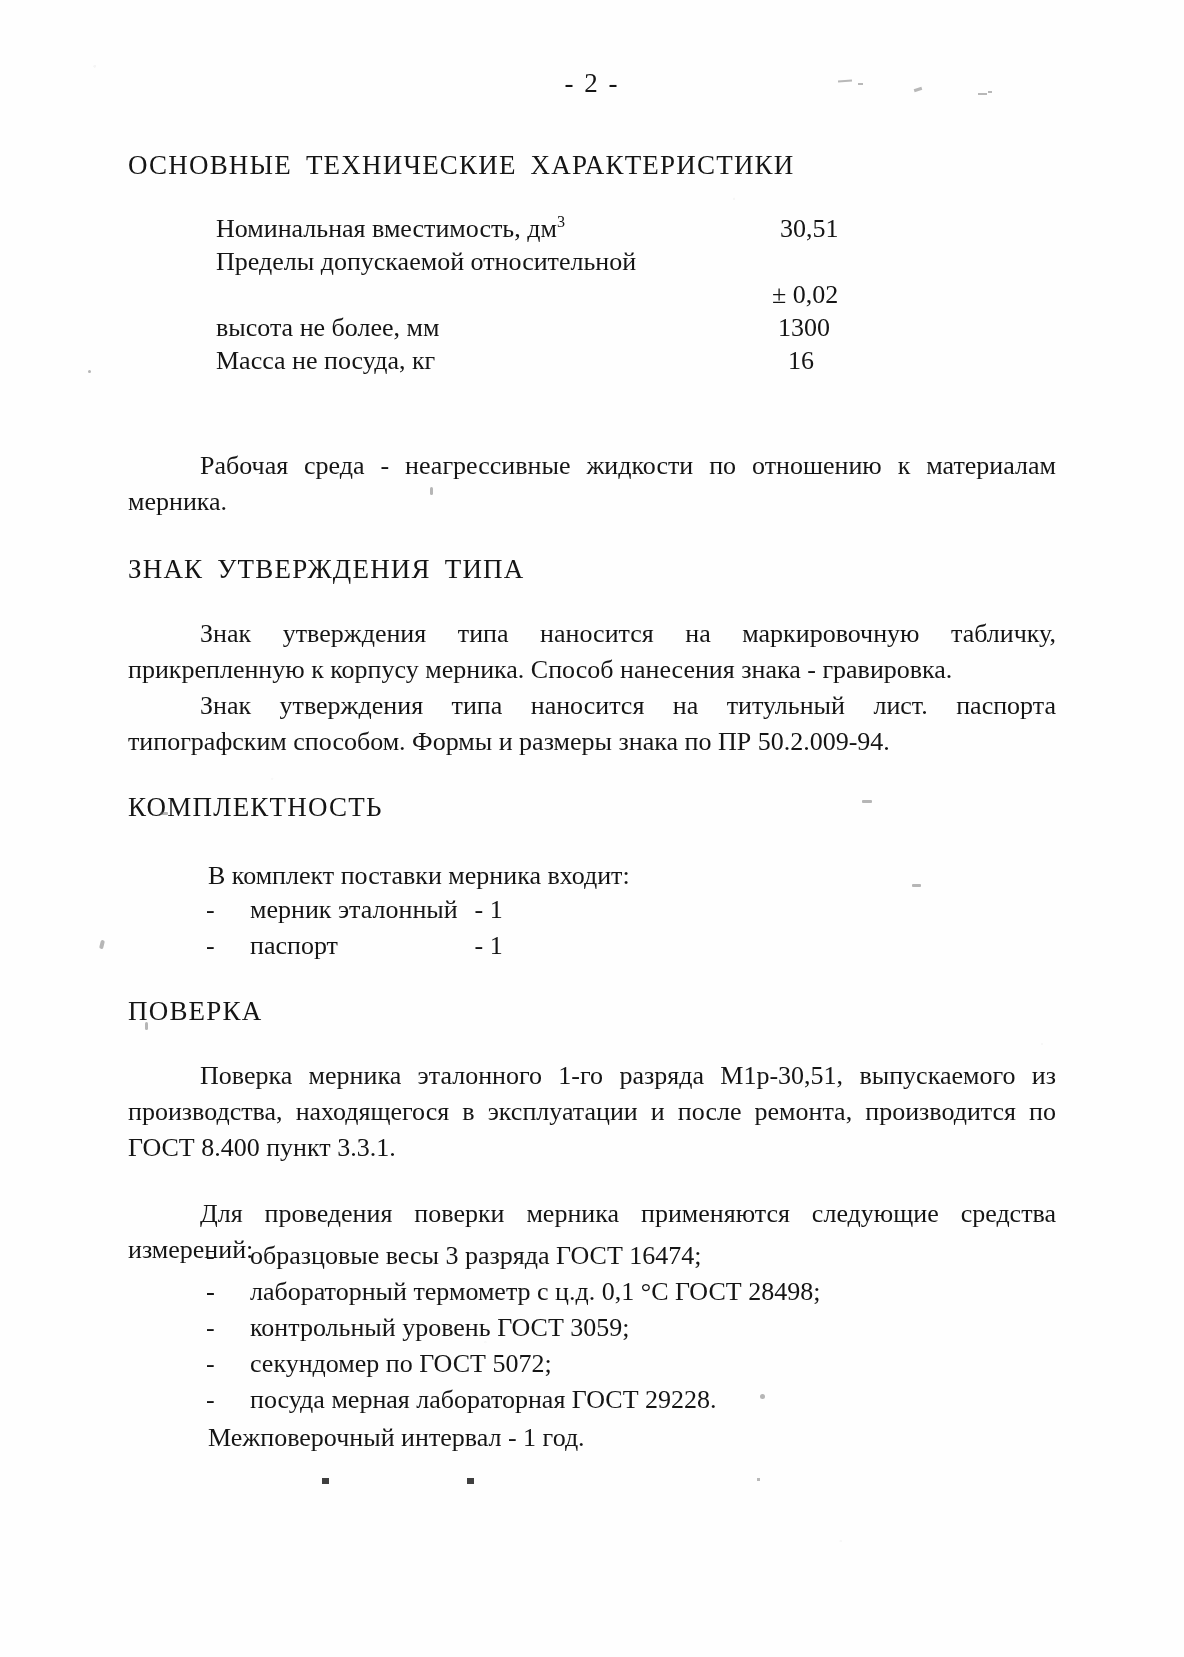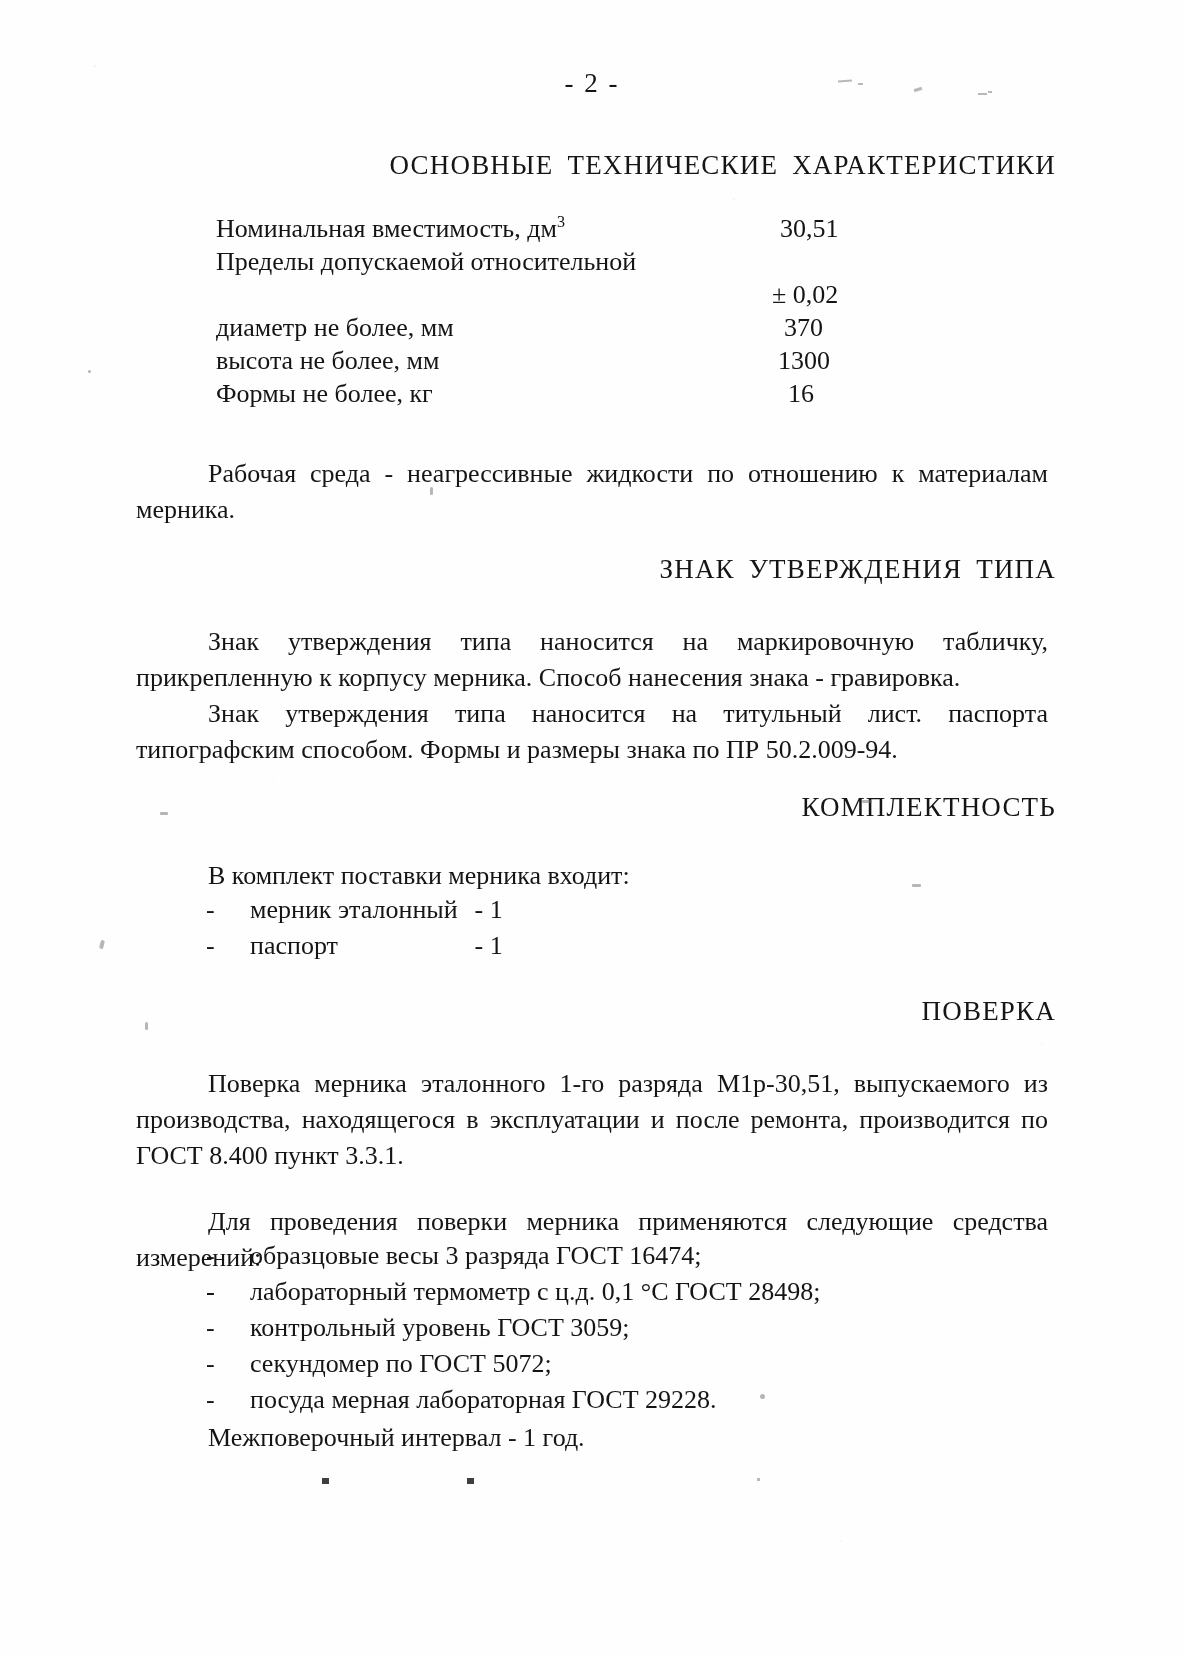--- a/index.html
+++ b/index.html
@@ -67,21 +67,21 @@
   .hm2 { left: 30px;  top: 11px; width: 5px;  height: 2px; }
   .hm3 { left: 86px;  top: 16px; width: 8px;  height: 3px; transform: rotate(-18deg); }
   .hm4 { left: 150px; top: 21px; width: 9px;  height: 2px; }
   .hm5 { left: 160px; top: 19px; width: 4px;  height: 2px; }
 
   
   h2.section-title {
     margin: 0;
     font-weight: normal;
     font-size: 27px;
-    text-align: right;
+    text-align: left;
     letter-spacing: 1.2px;
     word-spacing: 6px;
   }
 
   
   .spec-table {
     position: absolute;
     left: 88px;
     top: 212px;
     width: 800px;
@@ -105,21 +105,21 @@
   .spec-value.v-1300 { left: 562px; }
   .spec-value.v-16   { left: 572px; }
   sup.unit-exp {
     font-size: 0.62em;
     vertical-align: super;
     line-height: 0;
   }
 
   
   p.body-par {
-    margin: 8px;
+    margin: 0;
     font-size: 26px;
     line-height: 36px;
     text-align: justify;
     text-justify: inter-word;
     text-indent: 72px;
   }
   p.flat {
     margin: 2px;
     font-size: 26px;
     line-height: 36px;
@@ -221,32 +221,28 @@
 
       <div class="spec-row">
         <span class="spec-label">Пределы допускаемой относительной</span>
       </div>
 
       <div class="spec-row">
         <span class="spec-value v-err">± 0,02</span>
       </div>
 
 
-      <div class="spec-row">
-        <span class="spec-label">диаметр не более, мм</span>
-        <span class="spec-value v-370">370</span>
-      </div>
 
       <div class="spec-row">
         <span class="spec-label">высота не более, мм</span>
         <span class="spec-value v-1300">1300</span>
       </div>
 
       <div class="spec-row">
-        <span class="spec-label">Формы не более, кг</span>
+        <span class="spec-label">Масса не посуда, кг</span>
         <span class="spec-value v-16">16</span>
       </div>
     </div>
 
     <div class="blk" id="par-medium">
       <p class="body-par">Рабочая среда - неагрессивные жидкости по отношению к материалам мерника.</p>
     </div>
 
     <div class="blk" id="title-mark">
       <h2 class="section-title">ЗНАК  УТВЕРЖДЕНИЯ  ТИПА</h2>

